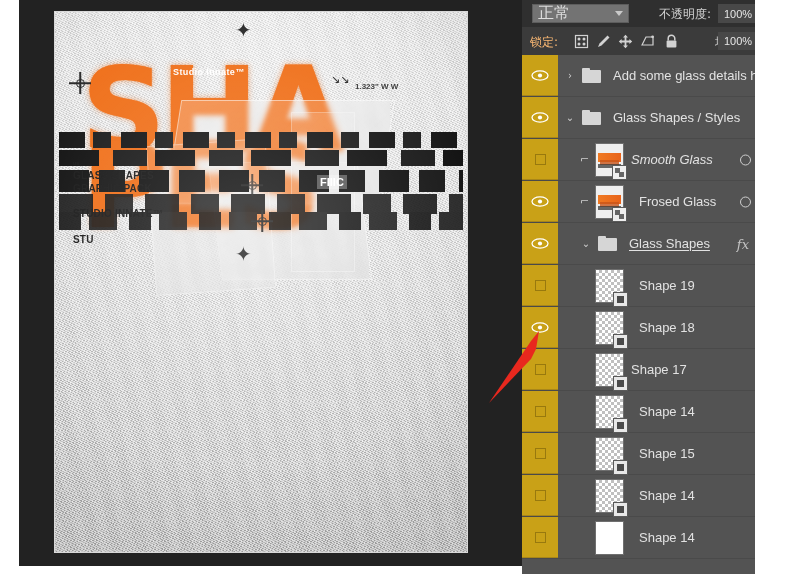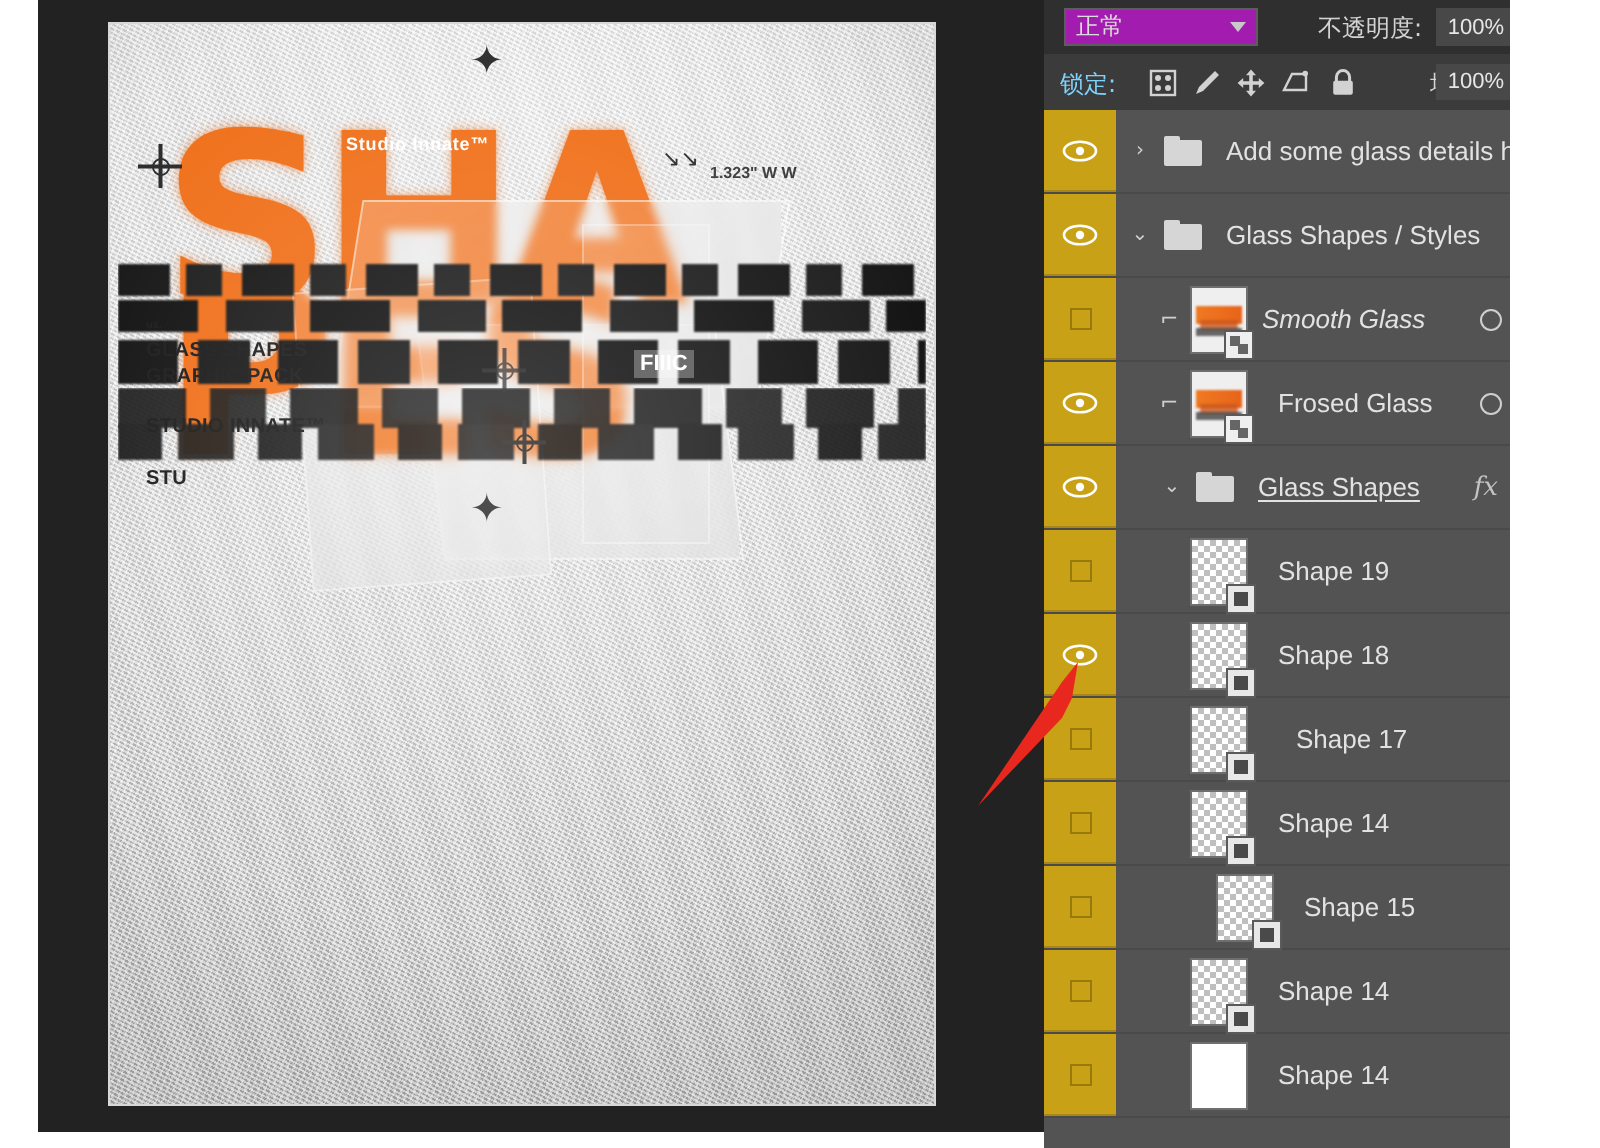--- a/index.html
+++ b/index.html
@@ -73,30 +73,30 @@
 
   
   .panel { position:absolute; left:522px; top:0; width:233px; height:574px; background:#535353; }
   .panel-white { position:absolute; left:755px; top:0; width:45px; height:574px; background:#ffffff; }
 
   .blendrow { position:absolute; left:0; top:0; width:233px; height:27px; background:#2f2f2f; }
   .lockrow  { position:absolute; left:0; top:27px; width:233px; height:28px; background:#3b3b3b; }
 
   .cn { font-family:"DejaVu Sans", sans-serif; color:#d4d4d4; font-size:12px; }
   .blend-select { position:absolute; left:10px; top:4px; width:97px; height:19px;
-                  background:#a21caf; border:1px solid #5d5d5d; color:#dcdcdc;
-                  font-size:12px; display:flex; align-items:center; padding-left:5px; }
+                  background:#737373; border:1px solid #5d5d5d; color:#dcdcdc;
+                  font-size:16px; display:flex; align-items:center; padding-left:5px; }
   .chev { position:absolute; right:5px; top:6px; width:0; height:0;
           border-left:4px solid transparent; border-right:4px solid transparent;
           border-top:5px solid #c9c9c9; }
   .opa-label { position:absolute; left:137px; top:6px; font-size:12px; color:#d4d4d4; }
   .opa-val { position:absolute; left:196px; top:4px; width:40px; height:19px; background:#484848;
              color:#e6e6e6; font-size:11px; display:flex; align-items:center; justify-content:center;
              font-family:"Liberation Sans", sans-serif; }
-  .lock-label { position:absolute; left:8px; top:7px; font-size:12px; color:#7dd3fc; }
+  .lock-label { position:absolute; left:8px; top:7px; font-size:12px; color:#fdba74; }
   .lock-ic { position:absolute; top:7px; width:15px; height:15px; }
   .fill-label { position:absolute; left:166px; top:7px; font-size:12px; color:#d4d4d4;margin-left:27px; }
   .fill-val { position:absolute; left:196px; top:5px; width:40px; height:18px; background:#484848;
               color:#e6e6e6; font-size:11px; display:flex; align-items:center; justify-content:center; }
 
   .layers { position:absolute; left:0; top:55px; width:233px; height:519px; }
   .lrow { position:relative; width:233px; height:42px; border-bottom:1px solid #4a4a4a;
           display:flex; align-items:center; }
 
   .eyecol { position:absolute; left:0; top:0; width:36px; height:100%;
@@ -375,39 +375,39 @@
           </div>
         </div>
         <div class="lrow">
           <div class="eyecol">
             <div class="eyebox"></div>
           </div>
           <div class="indent" style="left: 74px; gap: 6px;">
             <span class="thumb checker">
               <span class="mask-badge"></span>
             </span>
-            <span class="lname" style="margin-left: 19px;">Shape 17</span>
+            <span class="lname" style="margin-left: 2px;">Shape 17</span>
           </div>
         </div>
         <div class="lrow">
           <div class="eyecol">
             <div class="eyebox"></div>
           </div>
           <div class="indent" style="left: 74px; gap: 6px;">
             <span class="thumb checker">
               <span class="mask-badge"></span>
             </span>
             <span class="lname" style="margin-left: 10px;">Shape 14</span>
           </div>
         </div>
         <div class="lrow">
           <div class="eyecol">
             <div class="eyebox"></div>
           </div>
-          <div class="indent" style="left: 74px; gap: 6px; margin-left: 13px;">
+          <div class="indent" style="left: 74px; gap: 6px;">
             <span class="thumb checker">
               <span class="mask-badge"></span>
             </span>
             <span class="lname" style="margin-left: 10px;">Shape 15</span>
           </div>
         </div>
         <div class="lrow">
           <div class="eyecol">
             <div class="eyebox"></div>
           </div>

